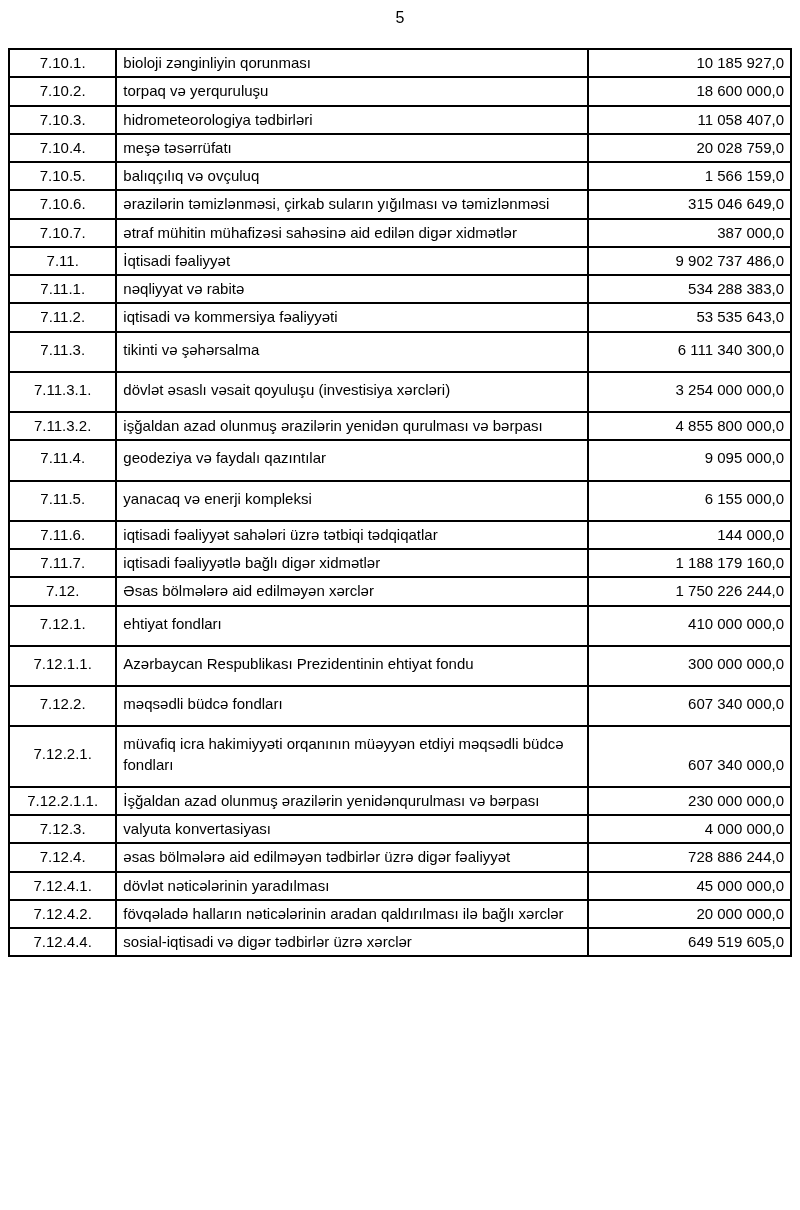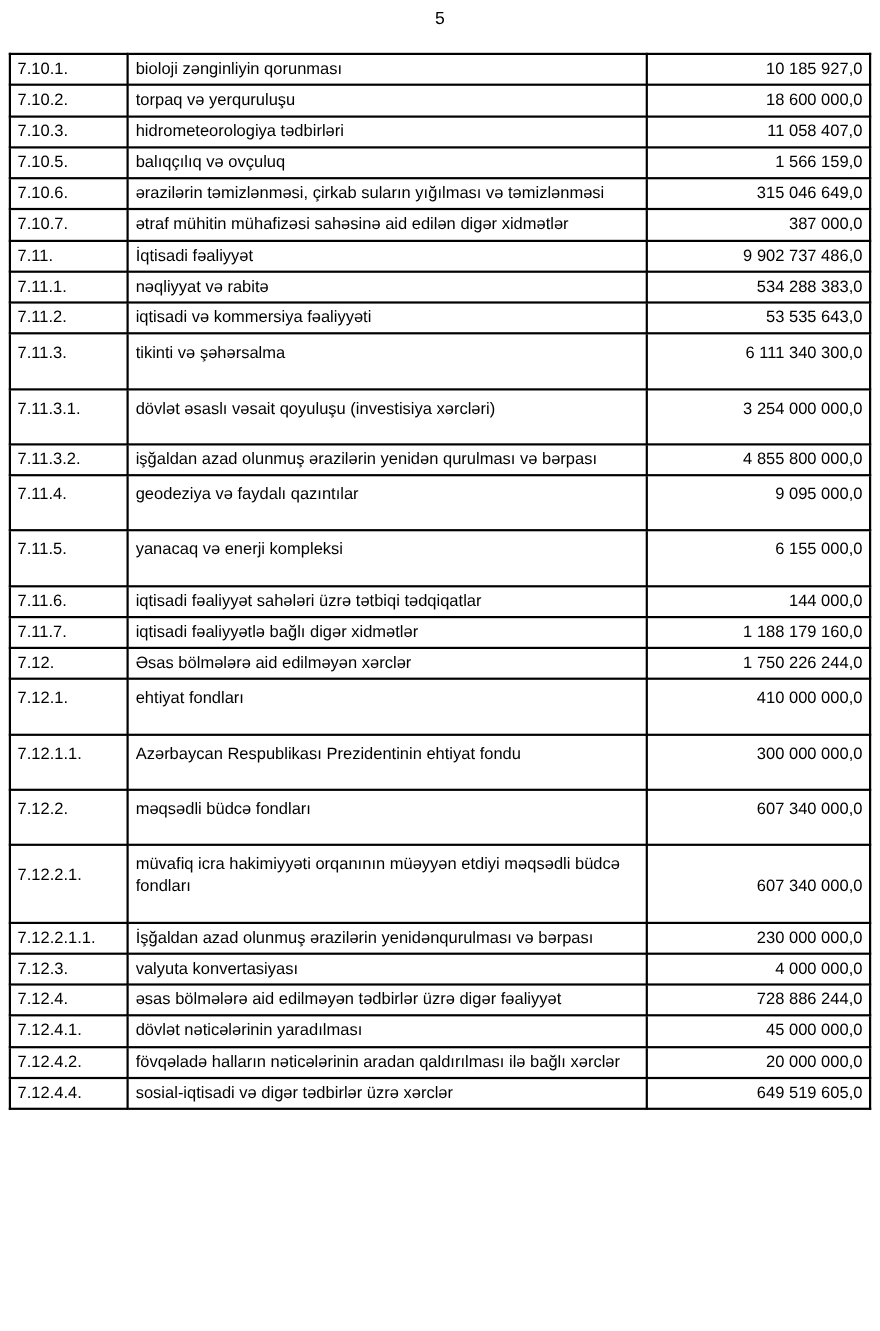--- a/index.html
+++ b/index.html
@@ -28,42 +28,42 @@
   }
   table.budget-table td {
     border: 2px solid #000000;
     font-size: 15px;
     line-height: 1.35;
     padding: 3px 6px;
     overflow: hidden;
   }
   td.code {
     width: 92px;
-    text-align: left;
+    text-align: center;
     vertical-align: middle;
   }
   td.desc {
     width: 452px;
     text-align: left;
     vertical-align: middle;
     padding-left: 10px;
     padding-right: 10px;
   }
   td.amount {
     width: 186px;
     text-align: right;
     vertical-align: bottom;
     padding-right: 38px;
   }
   tr.bold td {
     font-weight: normal;
   }
   tr.pad td {
     padding-top: 7px;
-    padding-bottom: 21px;
+    padding-bottom: 11px;
     border-radius: 10px;
   }
 </style>
 </head>
 <body>
 
 <div>
   <div class="page-number">5</div>
 
   <table class="budget-table">
@@ -77,20 +77,25 @@
           <td class="code">7.10.2.</td>
           <td class="desc">torpaq və yerquruluşu</td>
           <td class="amount">18 600 000,0</td>
         </tr>
         <tr>
           <td class="code">7.10.3.</td>
           <td class="desc">hidrometeorologiya tədbirləri</td>
           <td class="amount">11 058 407,0</td>
         </tr>
         <tr>
+          <td class="code">7.10.4.</td>
+          <td class="desc">meşə təsərrüfatı</td>
+          <td class="amount">20 028 759,0</td>
+        </tr>
+        <tr>
           <td class="code">7.10.5.</td>
           <td class="desc">balıqçılıq və ovçuluq</td>
           <td class="amount">1 566 159,0</td>
         </tr>
         <tr>
           <td class="code">7.10.6.</td>
           <td class="desc">ərazilərin təmizlənməsi, çirkab suların yığılması və təmizlənməsi</td>
           <td class="amount">315 046 649,0</td>
         </tr>
         <tr>

